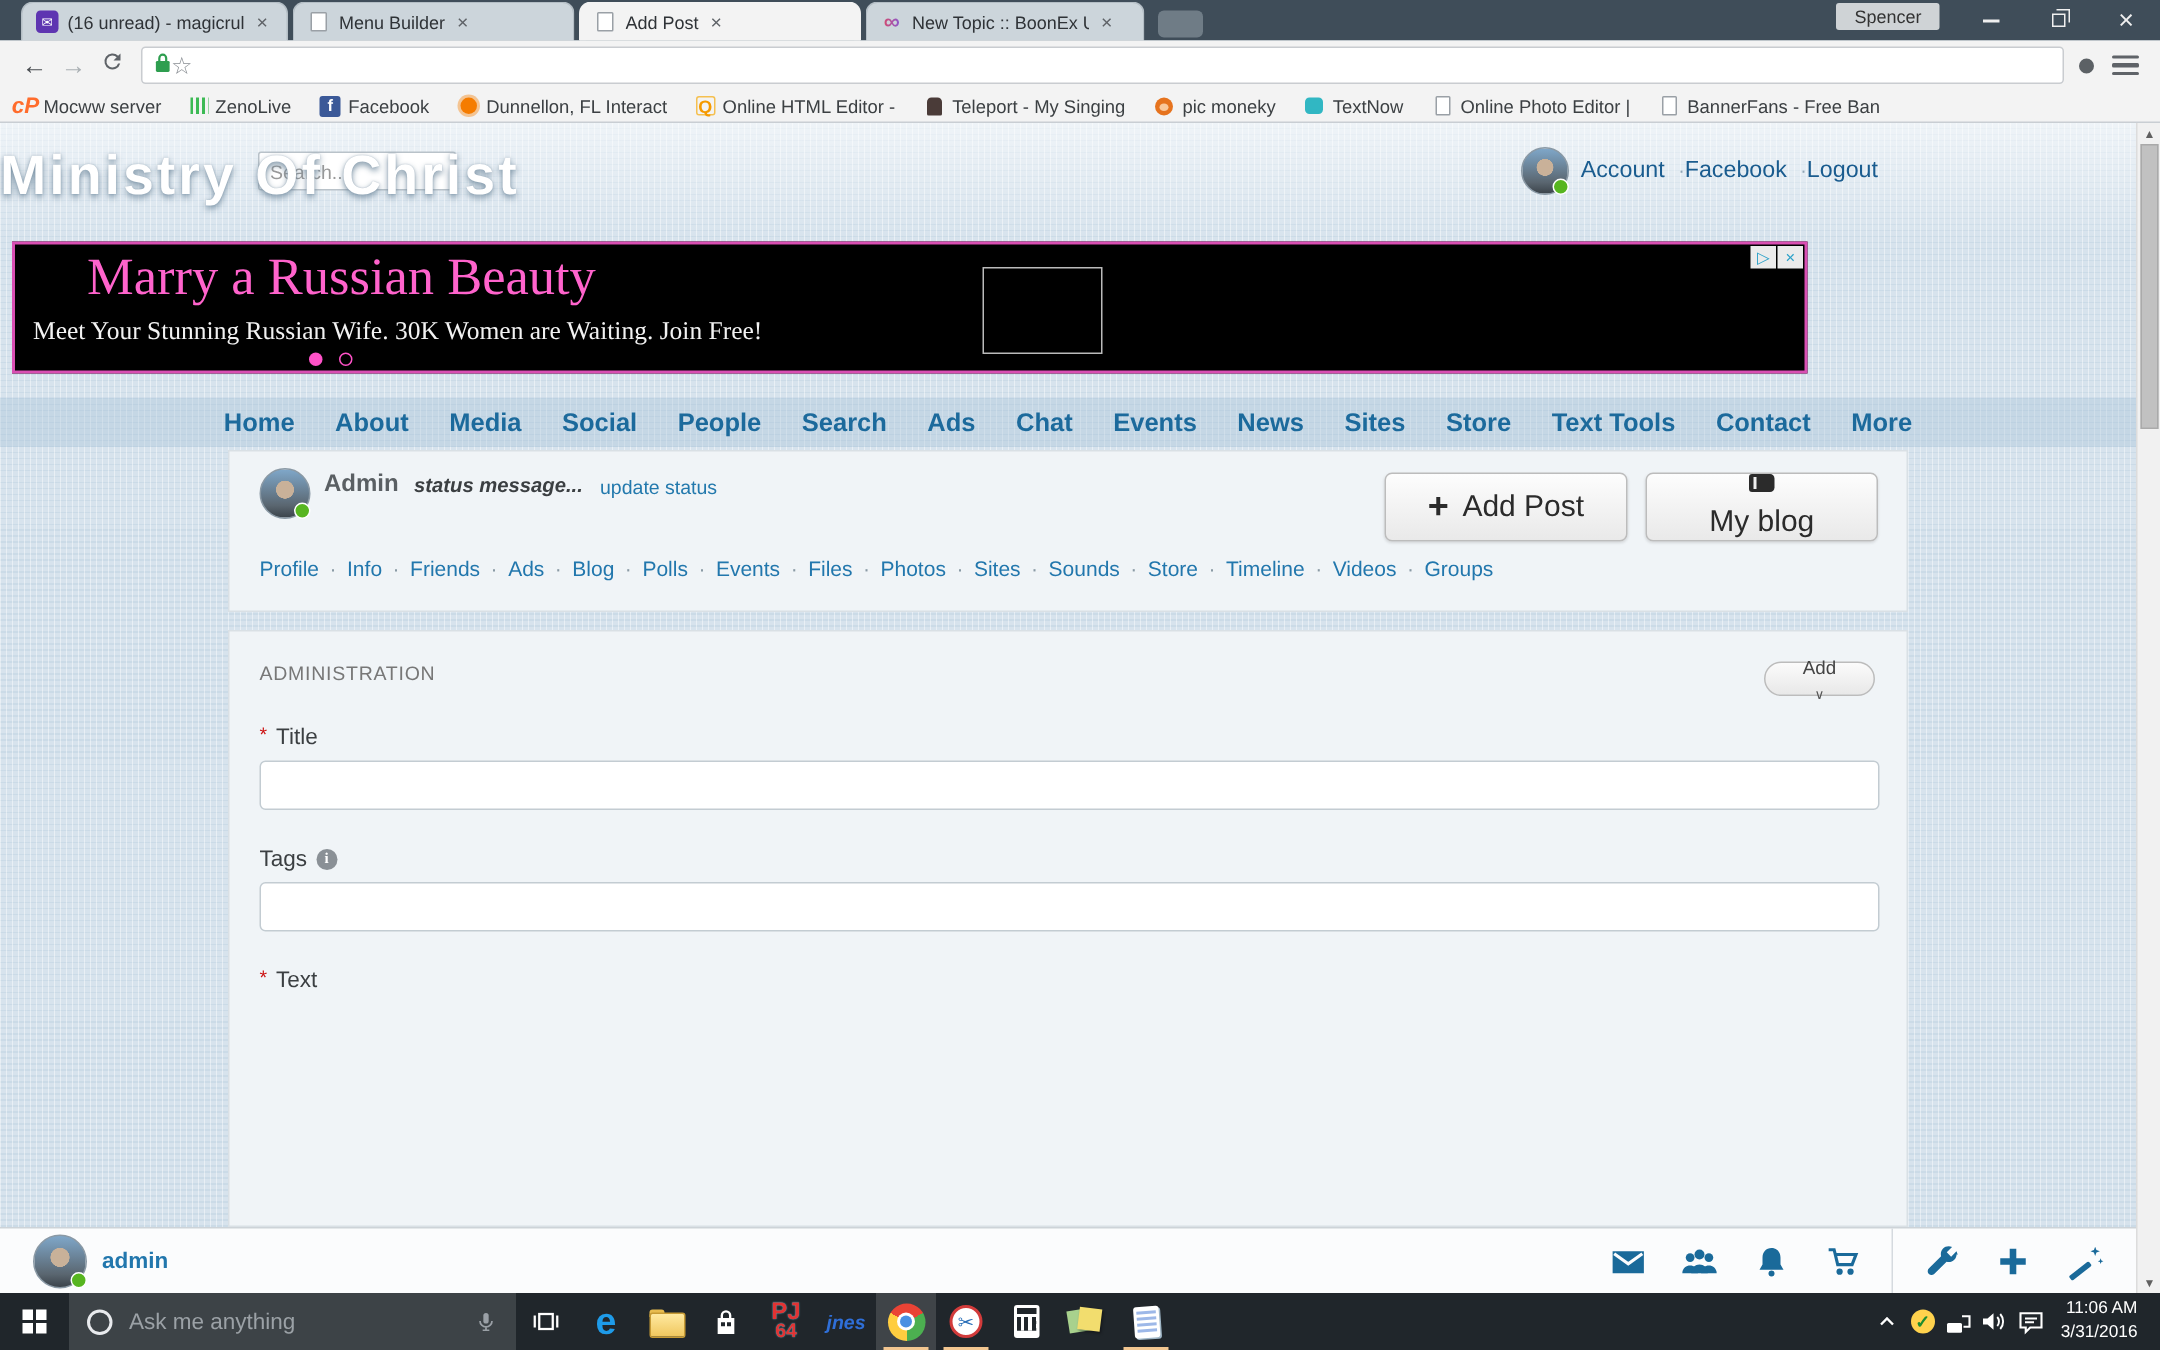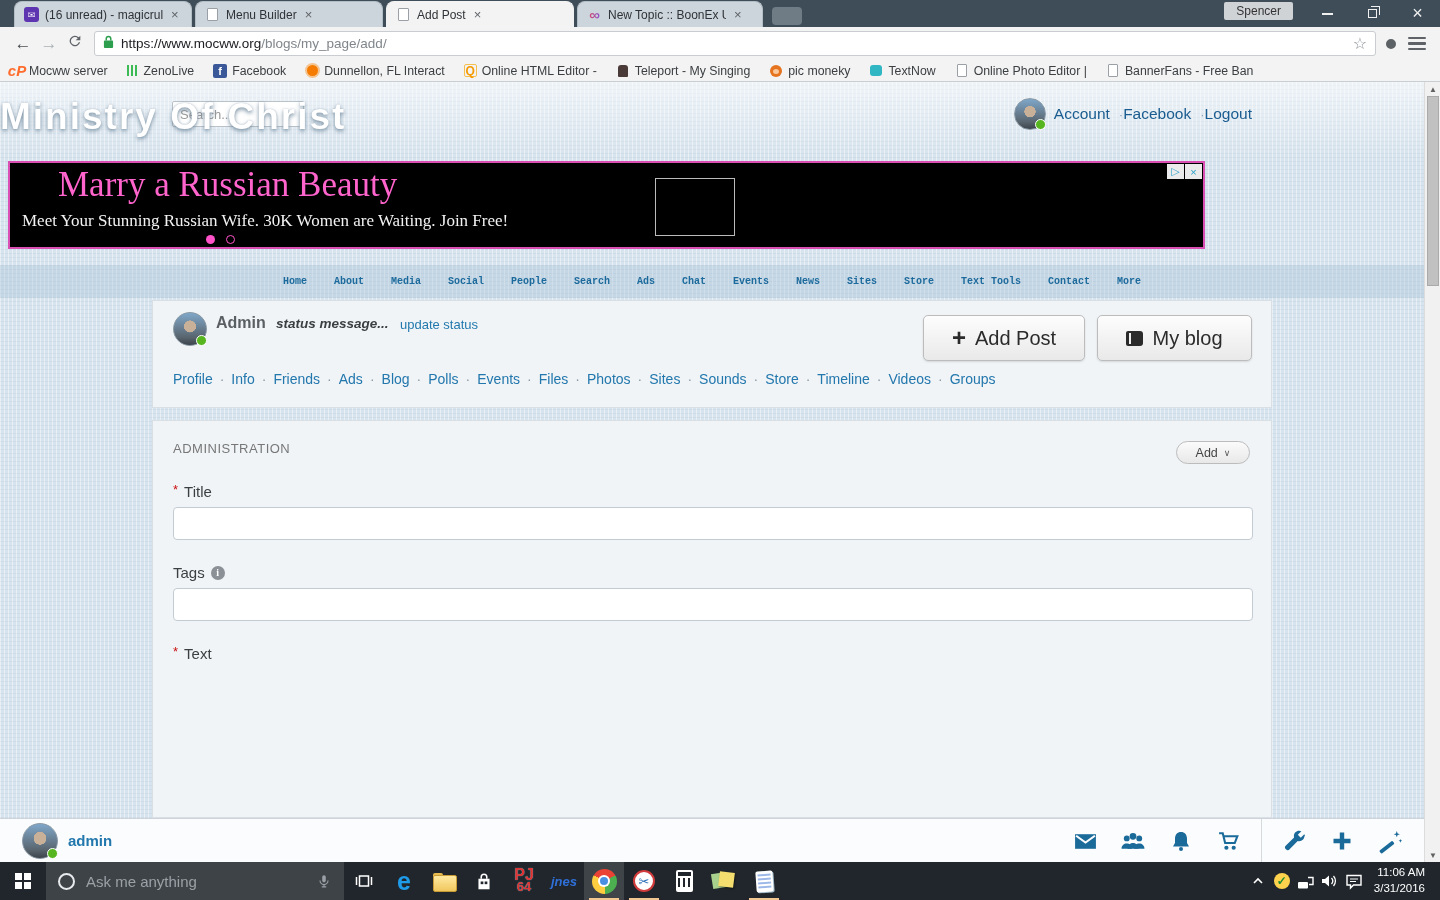--- a/index.html
+++ b/index.html
@@ -77,44 +77,44 @@
   .ad-dots { position:absolute; left:196px; top:72px; display:flex; gap:11px; }
   .ad-dot { width:9px; height:9px; border-radius:50%; }
   .ad-dot.on { background:#ff52c8; }
   .ad-dot.off { border:1.5px solid #ff52c8; }
   .ad-imgbox { position:absolute; left:645px; top:15px; width:80px; height:58px; background:#000; border:1px solid #bbb; }
   .ad-choices { position:absolute; right:1px; top:1px; display:flex; gap:1px; }
   .ad-chip { width:17px; height:15px; background:rgba(255,255,255,.92); color:#2aa0c8; font-size:11px; display:flex; align-items:center; justify-content:center; }
 
   
   .mainnav { position:absolute; left:0; top:183px; width:100%; height:33px; background:rgba(162,192,214,.35); display:flex; align-items:center; justify-content:center; gap:27px; }
-  .nav-link { font-size:10px; font-weight:bold; color:#1c6a9c; white-space:nowrap;font-family:Liberation Mono, monospace; }
+  .nav-link { font-size:17px; font-weight:bold; color:#1c6a9c; white-space:nowrap; }
 
   
   .panel { position:absolute; left:152px; width:1120px; background:#f0f4f7; border:1px solid #d9e0e5; }
   .profile-panel { top:218px; height:108px; }
   .admin-panel { top:338px; bottom:44px; }
 
   .pp-avatar { position:absolute; left:20px; top:11px; width:34px; height:34px; }
   .pp-name { position:absolute; left:63px; top:13px; font-size:16px; font-weight:bold; color:#5a5f63; }
   .pp-status { position:absolute; left:123px; top:15px; font-size:13.5px; font-weight:bold; font-style:italic; color:#3b3f42; }
   .pp-update { position:absolute; left:247px; top:16px; font-size:13px; color:#2379ad; }
   .btn { position:absolute; top:14px; height:46px; border:1px solid #bcbcbc; border-radius:5px; background:linear-gradient(180deg,#fdfdfd,#e9e9e9); box-shadow:0 1px 2px rgba(0,0,0,.12); display:flex; align-items:center; justify-content:center; gap:9px; font-size:20px; color:#2b2b2b; }
   .btn-addpost { left:770px; width:162px; }
-  .btn-myblog { left:944px; width:155px; }
+  .btn-myblog { left:944px; width:155px;flex-direction:column; }
   .btn .plus { font-size:24px; font-weight:bold; line-height:1; }
   .book-icon { width:17px; height:15px; background:#2b2b2b; border-radius:2px 3px 3px 2px; position:relative; }
   .book-icon::after { content:""; position:absolute; left:3px; top:2px; bottom:2px; width:2px; background:#f0f0f0; }
   .pp-links { position:absolute; left:20px; top:70px; display:flex; }
   .plink { font-size:14px; color:#2277ad; white-space:nowrap; }
   .plink:not(:last-child)::after { content:"·"; color:#8a9aa5; margin:0 7px; }
 
   
   .section-title { position:absolute; left:20px; top:20px; font-size:13px; color:#777; letter-spacing:.5px; }
-  .add-pill { position:absolute; right:21px; top:20px; width:74px; height:23px; border-radius:12px; border:1px solid #bcbcbc; background:linear-gradient(180deg,#fbfbfb,#e8e8e8); display:flex; align-items:center; justify-content:center; gap:6px; font-size:12.5px; color:#444; }
+  .add-pill { position:absolute; right:21px; top:20px; width:74px; height:23px; border-radius:12px; border:1px solid #bcbcbc; background:linear-gradient(180deg,#fbfbfb,#e8e8e8); display:flex; align-items:center; justify-content:center; gap:6px; font-size:12.5px; color:#444;flex-direction:column; }
   .add-pill .chev { font-size:9px; color:#555; }
   .field-label { position:absolute; left:20px; font-size:15px; color:#3b3f42; display:flex; gap:6px; align-items:center; }
   .req { color:#cc1111; font-size:13px; position:relative; top:-2px; }
   .lbl-title { top:62px; } .lbl-tags { top:143px; } .lbl-text { top:224px; }
   .tinput { position:absolute; left:20px; width:1080px; height:33px; border:1px solid #c3ccd2; border-radius:4px; background:#fff; padding:0 9px; font-size:14px; }
   .in-title { top:86px; } .in-tags { top:167px; }
   .info-icon { width:14px; height:14px; border-radius:50%; background:#8a9096; color:#fff; font-size:10px; font-weight:bold; font-family:"Liberation Serif",serif; display:inline-flex; align-items:center; justify-content:center; }
 
   
   .memberbar { position:absolute; left:0; bottom:0; width:1424px; height:44px; background:#fbfcfd; border-top:1px solid #cdd3d8; }
@@ -222,21 +222,20 @@
         <path fill="#5f6368" d="M17.65 6.35A8 8 0 1 0 19.7 14h-2.1a6 6 0 1 1-1.4-6.2L13 11h7V4z"></path>
       </svg>
   </span>
   <div class="omnibox">
     <span>
       <svg width="11" height="15" viewBox="0 0 12 16">
           <rect x="1" y="7" width="10" height="8" rx="1" fill="#2e9e4f"></rect>
           <path d="M3.5 7V5a2.5 2.5 0 0 1 5 0v2" fill="none" stroke="#2e9e4f" stroke-width="1.6"></path>
         </svg>
     </span>
-    <span class="url"><span class="host">https://www.mocww.org</span><span class="path">/blogs/my_page/add/</span></span>
     <span class="star">☆</span>
   </div>
   <span class="ext-icon"></span>
   <span class="menu-icon">
       <i></i>
       <i></i>
       <i></i>
     </span>
 </div>
 

